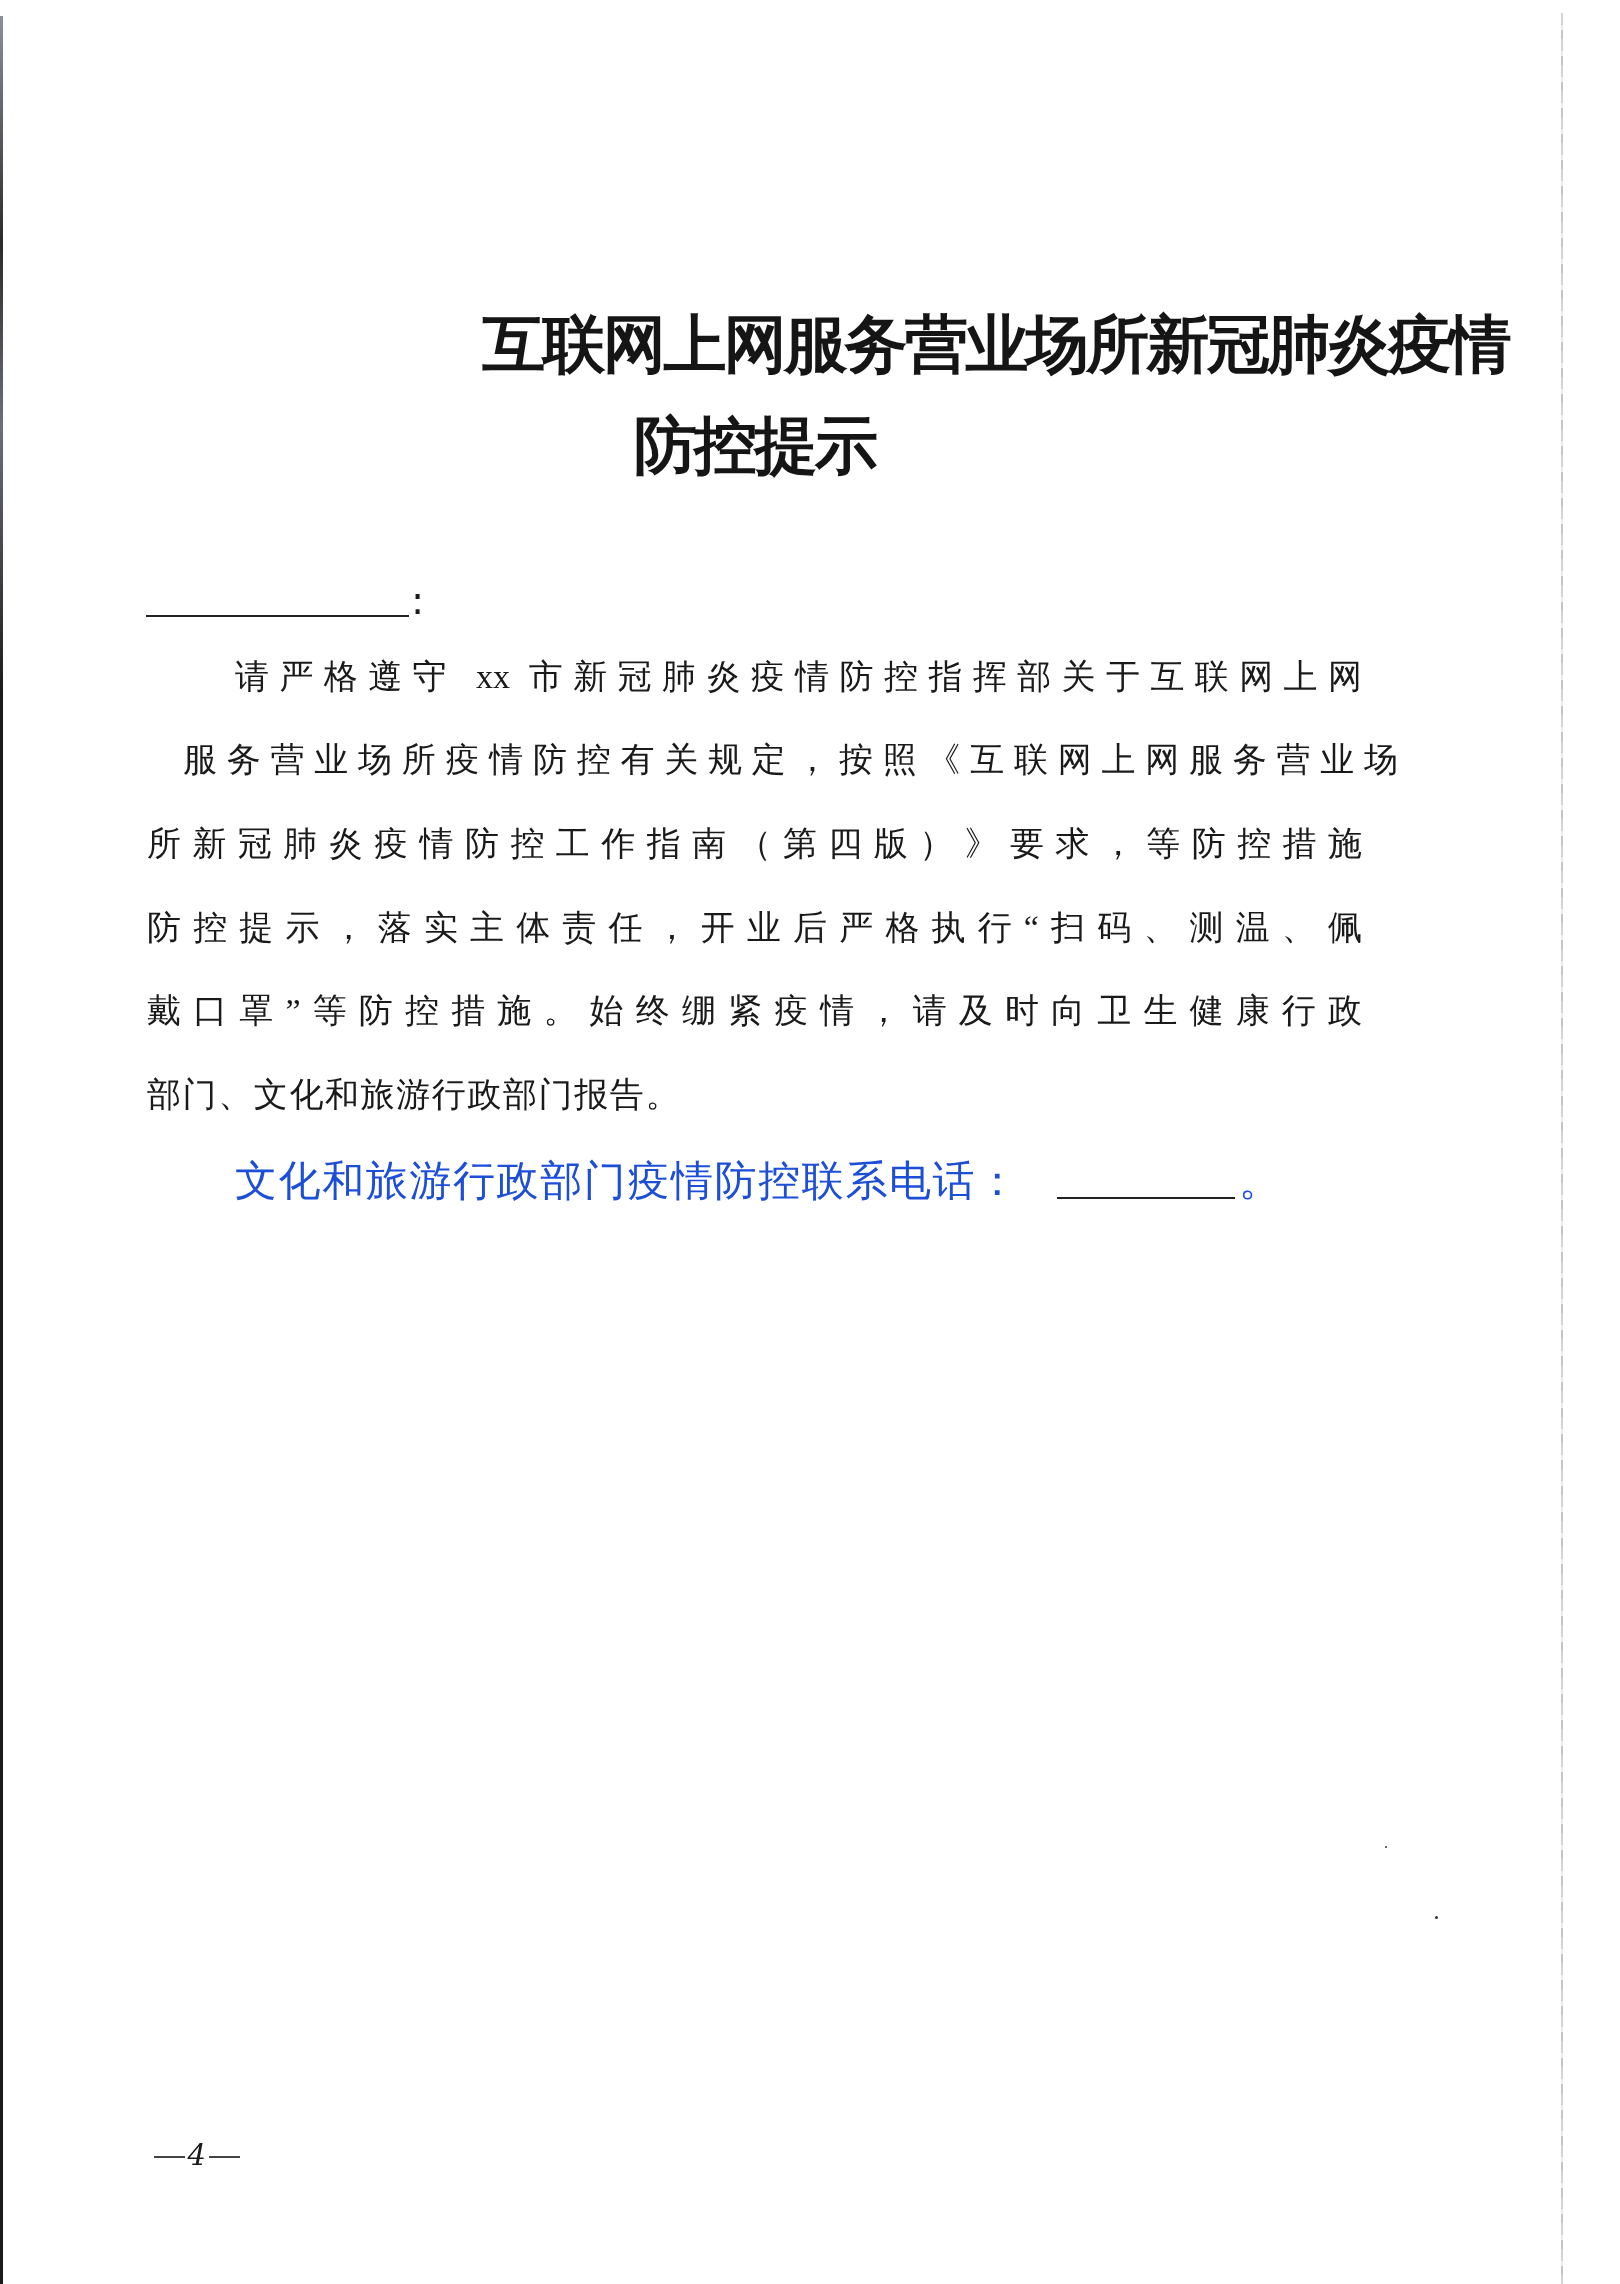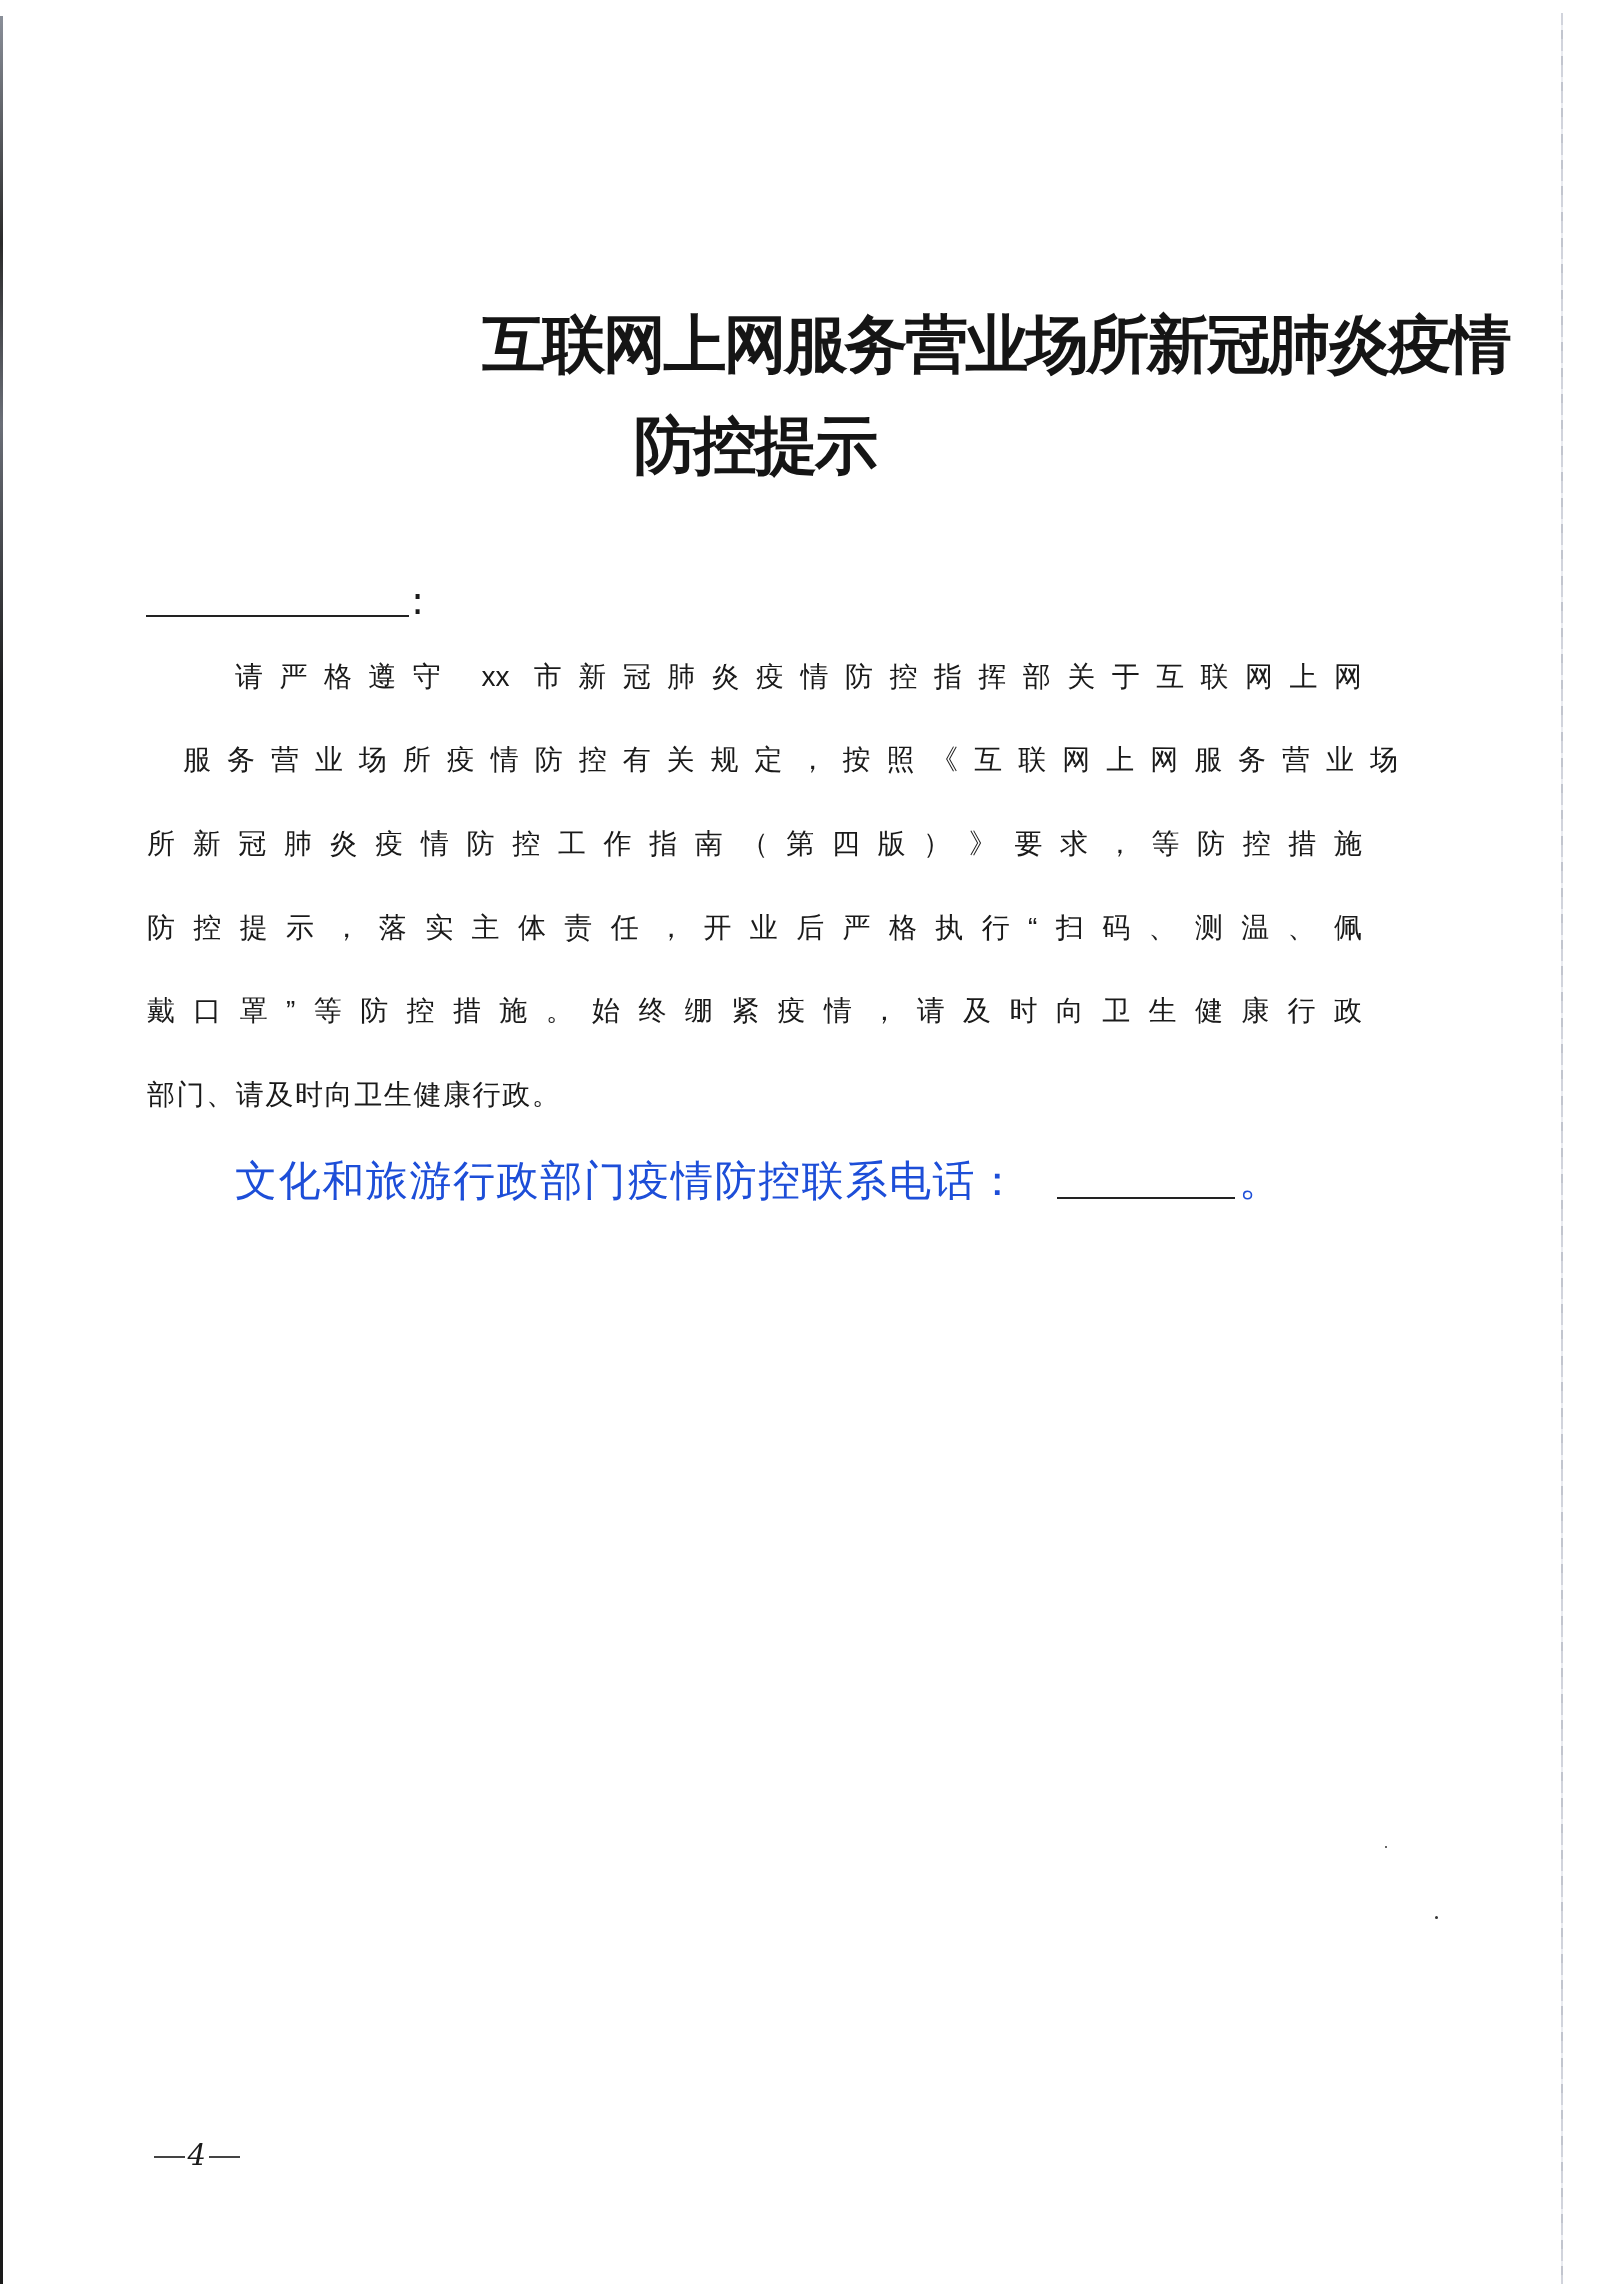--- a/index.html
+++ b/index.html
@@ -16,21 +16,21 @@
     font-family: "DejaVu Serif", "Liberation Serif", serif; font-weight: bold;
     color: #151515; font-size: 63px; line-height: 65px; letter-spacing: -2.6px; }
   .title.l1 { top: 312px; text-align: right; }
   .title.l2 { top: 413px; }
 
   .salutation { position: absolute; left: 146px; top: 581px; height: 39px; }
   .salutation .blank { position: absolute; left: 0; top: 34px; width: 263px; height: 2px; background: #222; }
   .salutation .colon { position: absolute; left: 265px; top: 0; font-family: "DejaVu Sans", sans-serif; font-size: 39px; line-height: 39px; color: #1a1a1a; }
 
   .body-line { position: absolute; left: 147px; width: 1215px; height: 52px;
-    font-family: Liberation Sans, sans-serif; font-size: 28px; line-height: 52px;
+    font-family: Liberation Serif, serif; font-size: 34px; line-height: 52px;
     color: #1a1a1a; white-space: nowrap; text-align: justify; text-align-last: justify; letter-spacing: 0; }
   .body-line.short { text-align: left; text-align-last: left; letter-spacing: 1.6px; }
   .body-line.indent { left: 235px; width: 1127px; }
 
   .contact-line { position: absolute; left: 235px; top: 1155px; height: 52px;
     font-family: "DejaVu Sans", "Liberation Sans", sans-serif; font-size: 42px; line-height: 52px;
     color: #1d4ed8; white-space: nowrap; letter-spacing: 1.6px; }
   .phone-blank { display: inline-block; width: 178px; height: 2px; background: #222; vertical-align: -3.9px; margin-left: 37px; margin-right: 3.9px; }
 
   .page-number { position: absolute; left: 154px; top: 2136px; height: 39px;
@@ -54,21 +54,21 @@
   <div class="salutation">
     <span class="blank"></span>
     <span class="colon">:</span>
   </div>
 
   <div class="body-line indent" style="top:651px;">请严格遵守 xx 市新冠肺炎疫情防控指挥部关于互联网上网</div>
   <div class="body-line" style="top:734px;margin-left:36px;">服务营业场所疫情防控有关规定，按照《互联网上网服务营业场</div>
   <div class="body-line" style="top:818px;">所新冠肺炎疫情防控工作指南（第四版）》要求，等防控措施</div>
   <div class="body-line" style="top:902px;">防控提示，落实主体责任，开业后严格执行“扫码、测温、佩</div>
   <div class="body-line" style="top:985px;">戴口罩”等防控措施。始终绷紧疫情，请及时向卫生健康行政</div>
-  <div class="body-line short" style="top:1069px;">部门、请及时向卫生健康行政。</div>
+  <div class="body-line short" style="top:1069px;">部门、文化和旅游行政部门报告。</div>
 
   <div class="contact-line">
     <span>文化和旅游行政部门疫情防控联系电话：</span><span class="phone-blank"></span><span>。</span>
   </div>
 
   <div class="page-number">
     <span class="dash"></span><span class="num">4</span><span class="dash"></span>
   </div>
 
 </div>

